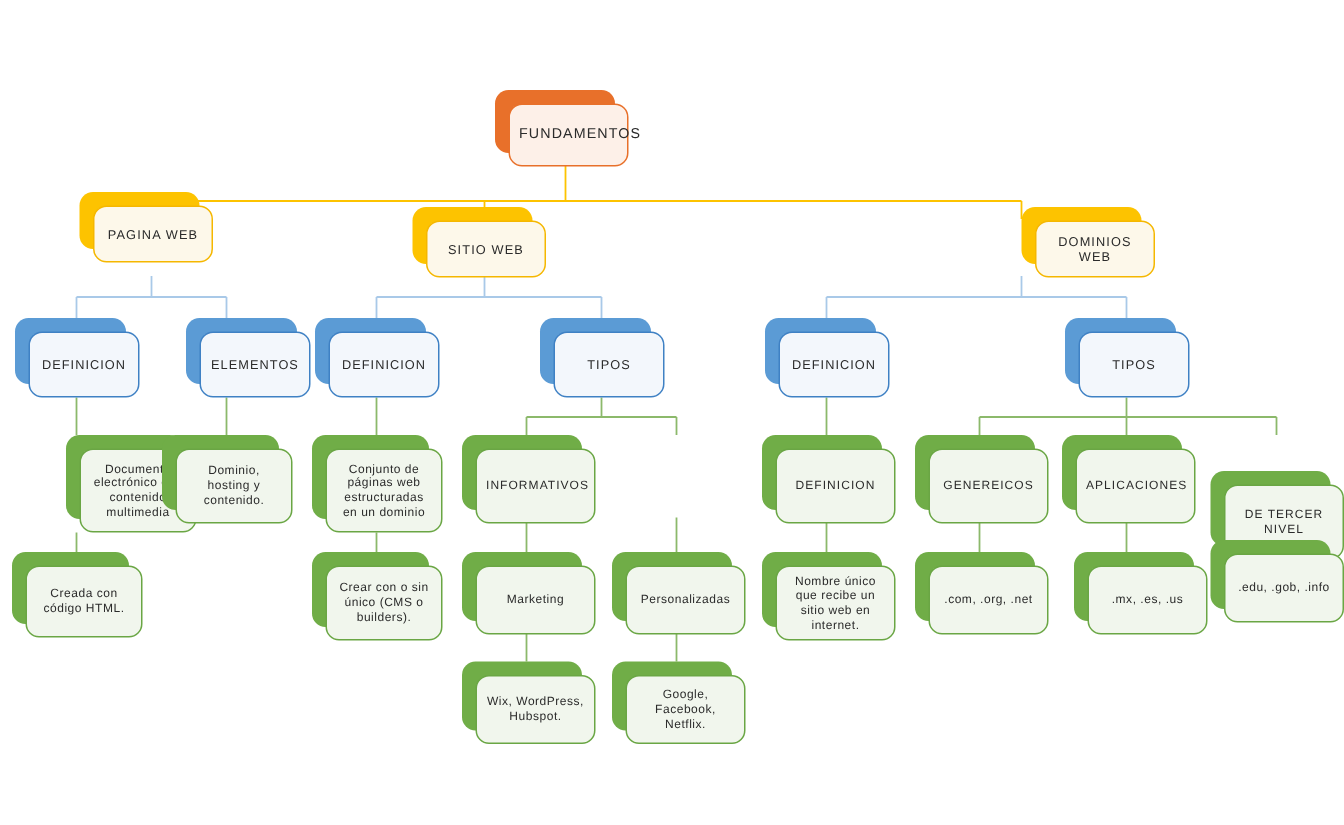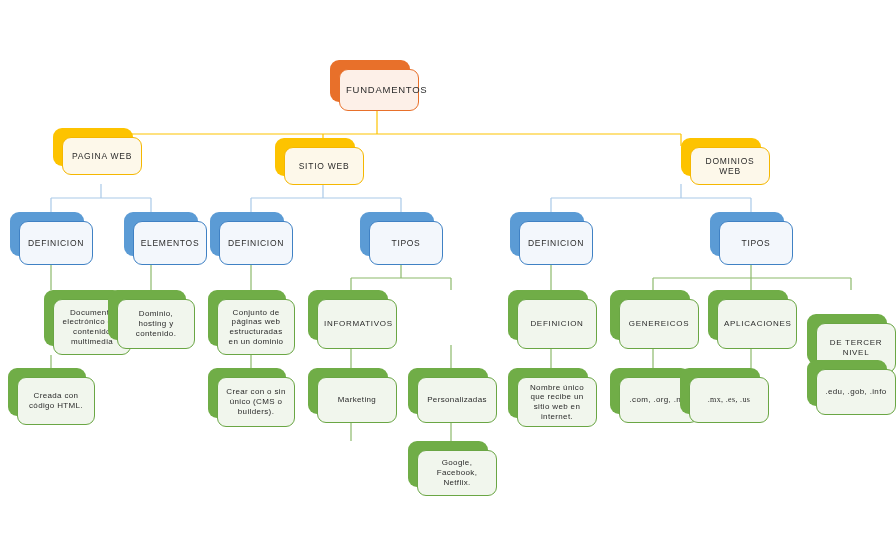--- a/index.html
+++ b/index.html
@@ -236,20 +236,26 @@
     </div>
   </div>
 
   <div class="node lvl-leaf" style="left:308px;top:368px;width:80px;height:46px;">
     <div class="shadow"></div>
     <div class="face">
       <span class="label">Marketing</span>
     </div>
   </div>
 
+  <div class="node lvl-leaf" style="left:308px;top:441px;width:80px;height:46px;">
+    <div class="shadow"></div>
+    <div class="face">
+      <span class="label">Wix, WordPress, Hubspot.</span>
+    </div>
+  </div>
 
 
   <div class="node lvl-leaf" style="left:408px;top:368px;width:80px;height:46px;">
     <div class="shadow"></div>
     <div class="face">
       <span class="label">Personalizadas</span>
     </div>
   </div>
 
   <div class="node lvl-leaf" style="left:408px;top:441px;width:80px;height:46px;">
@@ -287,21 +293,21 @@
     </div>
   </div>
 
   <div class="node lvl-leaf caps" style="left:708px;top:290px;width:80px;height:50px;">
     <div class="shadow"></div>
     <div class="face">
       <span class="label">APLICACIONES</span>
     </div>
   </div>
 
-  <div class="node lvl-leaf" style="left:680px;top:368px;width:80px;height:46px;font-family:Liberation Serif, serif;">
+  <div class="node lvl-leaf" style="left:716px;top:368px;width:80px;height:46px;">
     <div class="shadow"></div>
     <div class="face">
       <span class="label">.mx, .es, .us</span>
     </div>
   </div>
 
   <div class="node lvl-leaf caps" style="left:807px;top:290px;width:80px;height:50px;margin-top:24px;">
     <div class="shadow"></div>
     <div class="face">
       <span class="label">DE TERCER  NIVEL</span>

